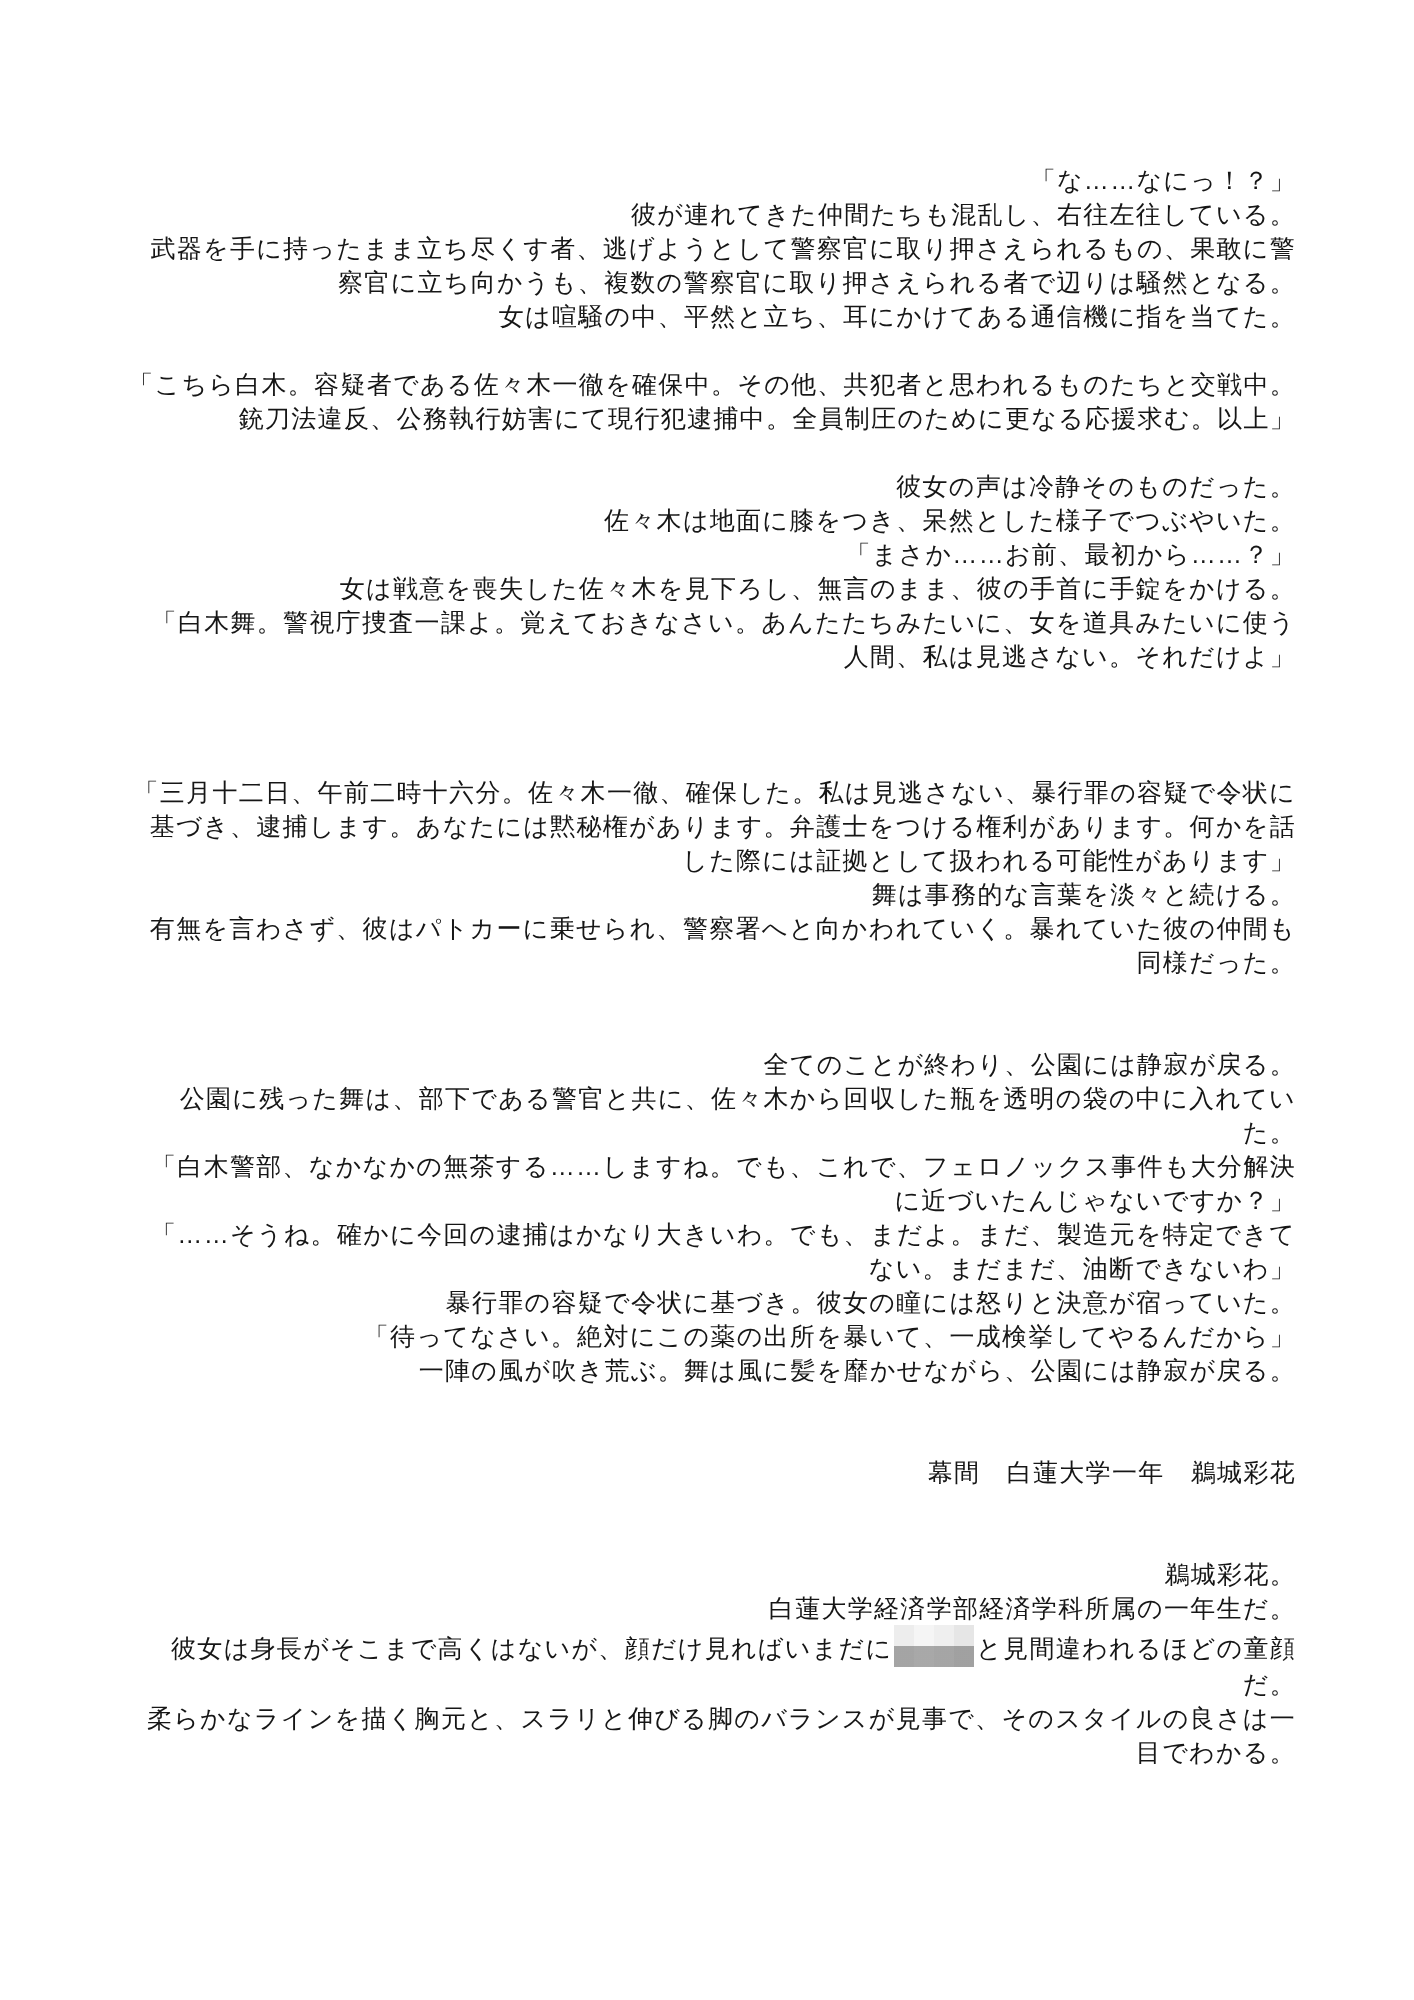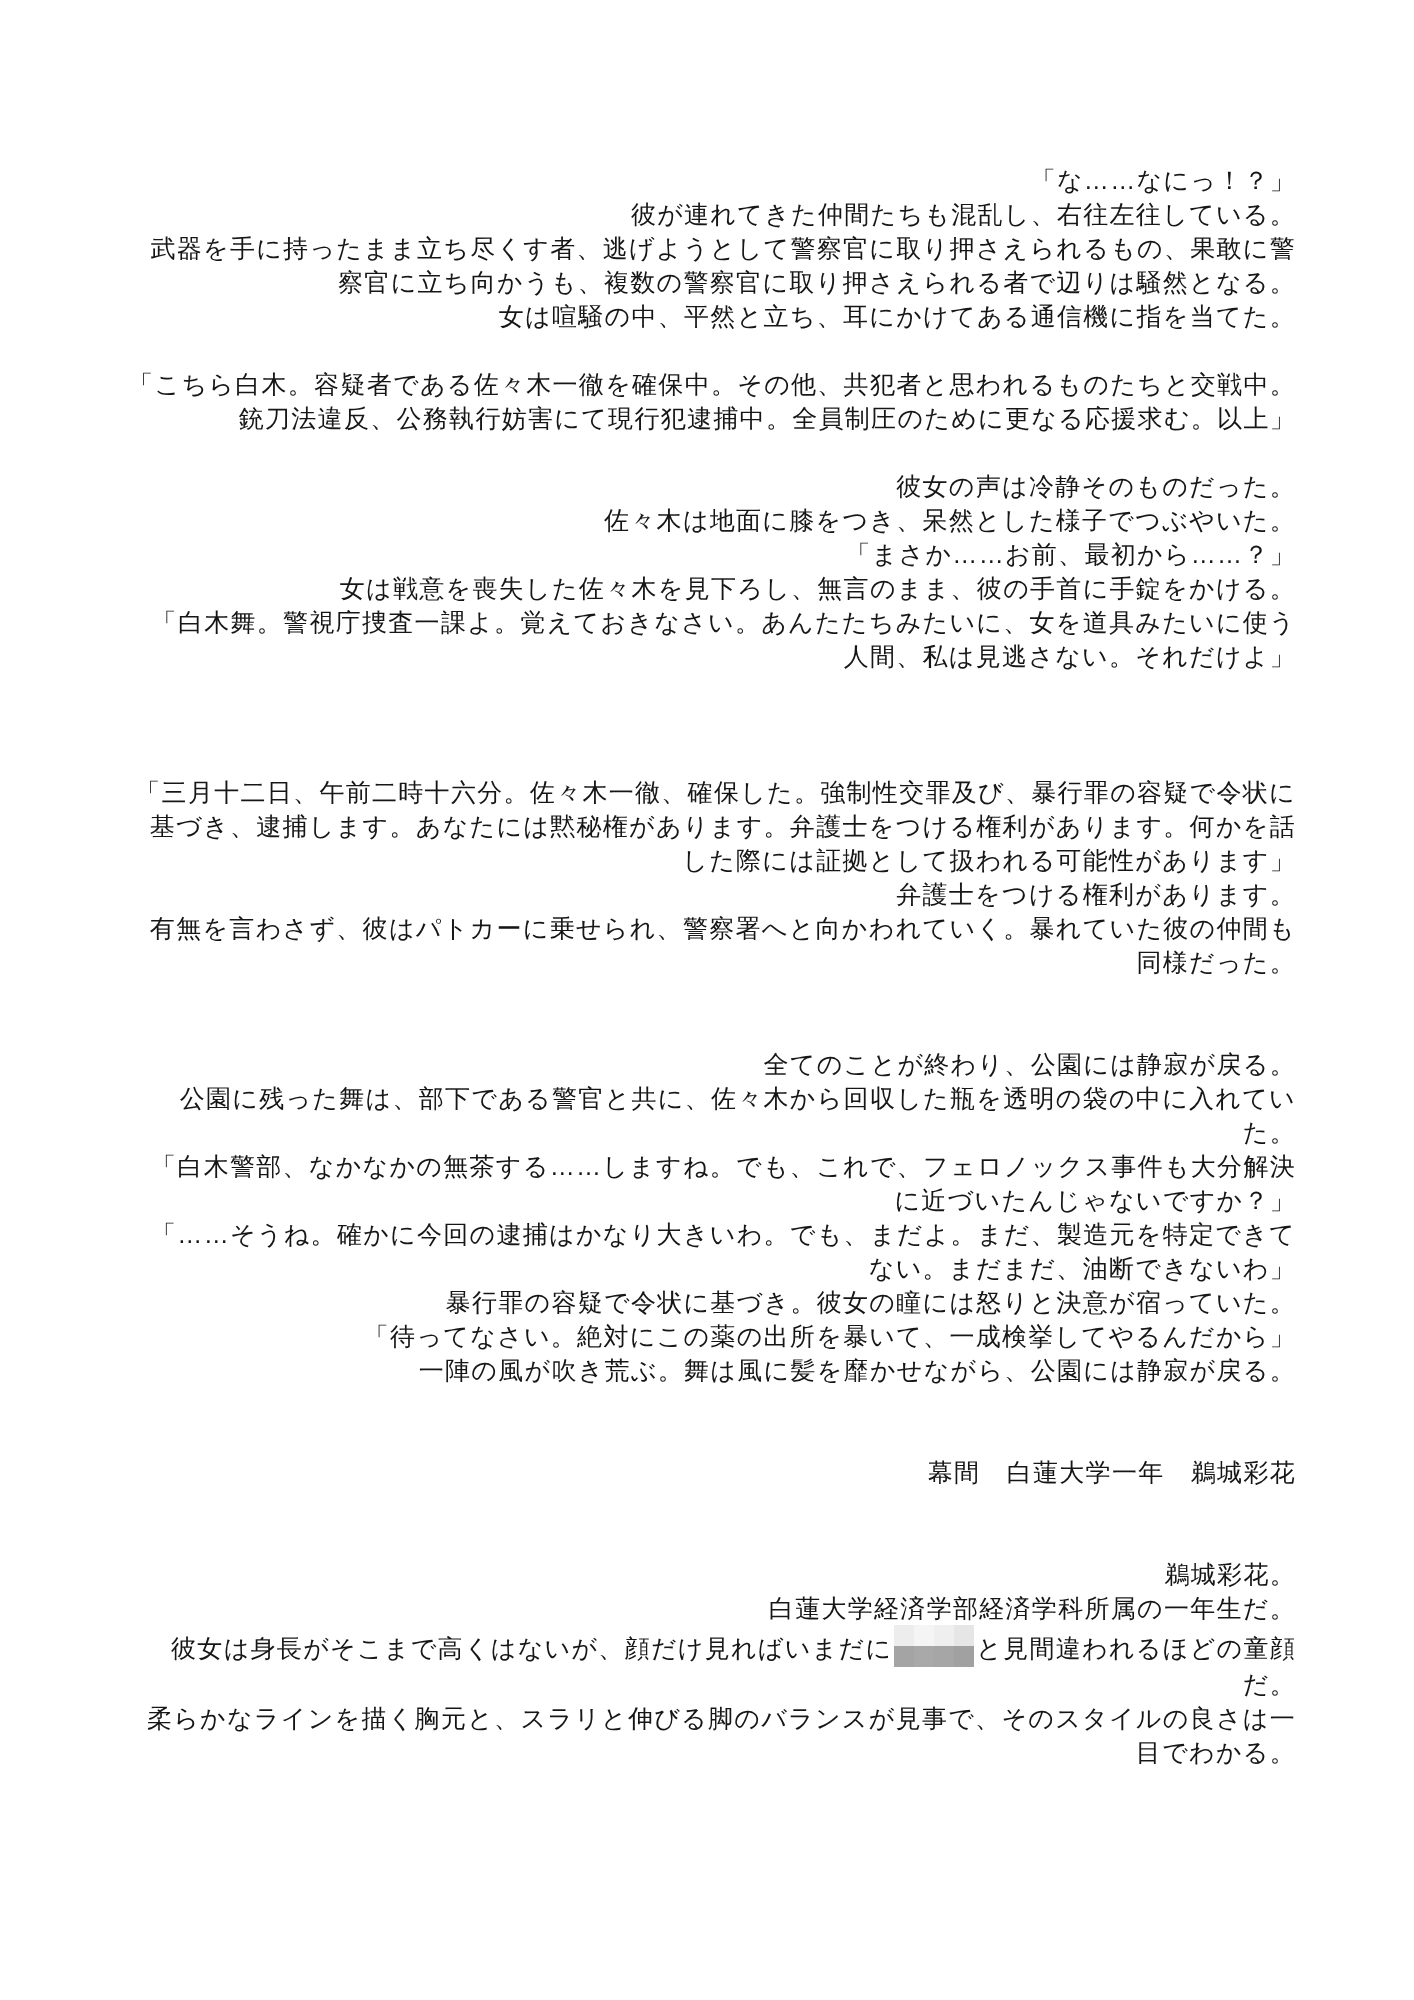--- a/index.html
+++ b/index.html
@@ -67,22 +67,22 @@
       <div class="line">「こちら白木。容疑者である佐々木一徹を確保中。その他、共犯者と思われるものたちと交戦中。銃刀法違反、公務執行妨害にて現行犯逮捕中。全員制圧のために更なる応援求む。以上」</div>
       <div class="line blank"></div>
       <div class="line">彼女の声は冷静そのものだった。</div>
       <div class="line">佐々木は地面に膝をつき、呆然とした様子でつぶやいた。</div>
       <div class="line">「まさか……お前、最初から……？」</div>
       <div class="line">女は戦意を喪失した佐々木を見下ろし、無言のまま、彼の手首に手錠をかける。</div>
       <div class="line">「白木舞。警視庁捜査一課よ。覚えておきなさい。あんたたちみたいに、女を道具みたいに使う人間、私は見逃さない。それだけよ」</div>
       <div class="line blank"></div>
       <div class="line blank"></div>
       <div class="line blank"></div>
-      <div class="line">「三月十二日、午前二時十六分。佐々木一徹、確保した。強制性交罪及び、暴行罪の容疑で令状に基づき、逮捕します。あなたには黙秘権があります。弁護士をつける権利があります。何かを話した際には証拠として扱われる可能性があります」</div>
-      <div class="line">弁護士をつける権利があります。</div>
+      <div class="line">「三月十二日、午前二時十六分。佐々木一徹、確保した。私は見逃さない、暴行罪の容疑で令状に基づき、逮捕します。あなたには黙秘権があります。弁護士をつける権利があります。何かを話した際には証拠として扱われる可能性があります」</div>
+      <div class="line">舞は事務的な言葉を淡々と続ける。</div>
       <div class="line">有無を言わさず、彼はパトカーに乗せられ、警察署へと向かわれていく。暴れていた彼の仲間も同様だった。</div>
       <div class="line blank"></div>
       <div class="line blank"></div>
       <div class="line">全てのことが終わり、公園には静寂が戻る。</div>
       <div class="line">公園に残った舞は、部下である警官と共に、佐々木から回収した瓶を透明の袋の中に入れていた。</div>
       <div class="line">「白木警部、なかなかの無茶する……しますね。でも、これで、フェロノックス事件も大分解決に近づいたんじゃないですか？」</div>
       <div class="line">「……そうね。確かに今回の逮捕はかなり大きいわ。でも、まだよ。まだ、製造元を特定できてない。まだまだ、油断できないわ」</div>
       <div class="line">暴行罪の容疑で令状に基づき。彼女の瞳には怒りと決意が宿っていた。</div>
       <div class="line">「待ってなさい。絶対にこの薬の出所を暴いて、一成検挙してやるんだから」</div>
       <div class="line">一陣の風が吹き荒ぶ。舞は風に髪を靡かせながら、公園には静寂が戻る。</div>

